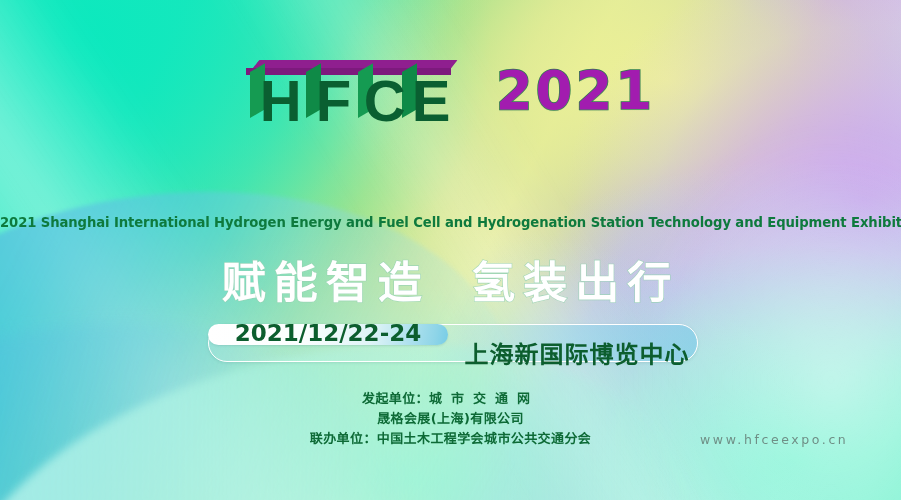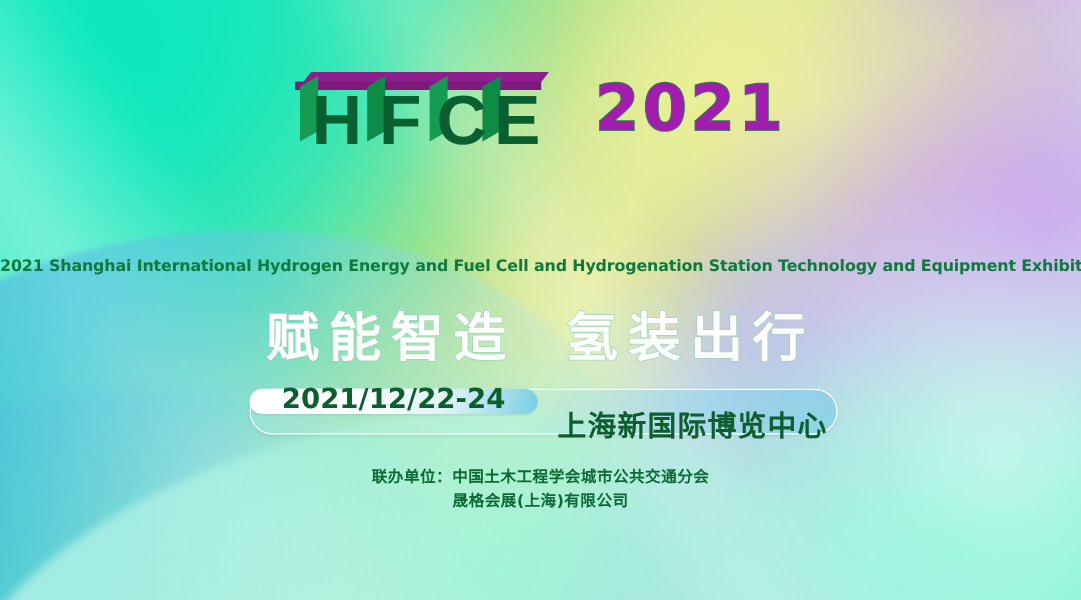--- a/index.html
+++ b/index.html
@@ -480,20 +480,24 @@
       <div class="capsule-date">
         <span class="capsule-date-text">2021/12/22-24</span>
       </div>
       <div class="capsule-venue">
         <span class="capsule-venue-text">上海新国际博览中心</span>
       </div>
     </div>
 
     <div class="orgs">
       <div class="org-line">
+        <span>发起单位：</span><span class="org-spaced">城市交通网</span>
+      </div>
+      <div class="org-line">晟格会展(上海)有限公司</div>
+      <div class="org-line">
         <span>联办单位：</span><span>中国土木工程学会城市公共交通分会</span>
       </div>
-      <div class="org-line">晟格会展(上海)有限公司</div>
     </div>
 
+    <div class="website">www.hfceexpo.cn</div>
 
   </div>
 </div>
 
 </body></html>

